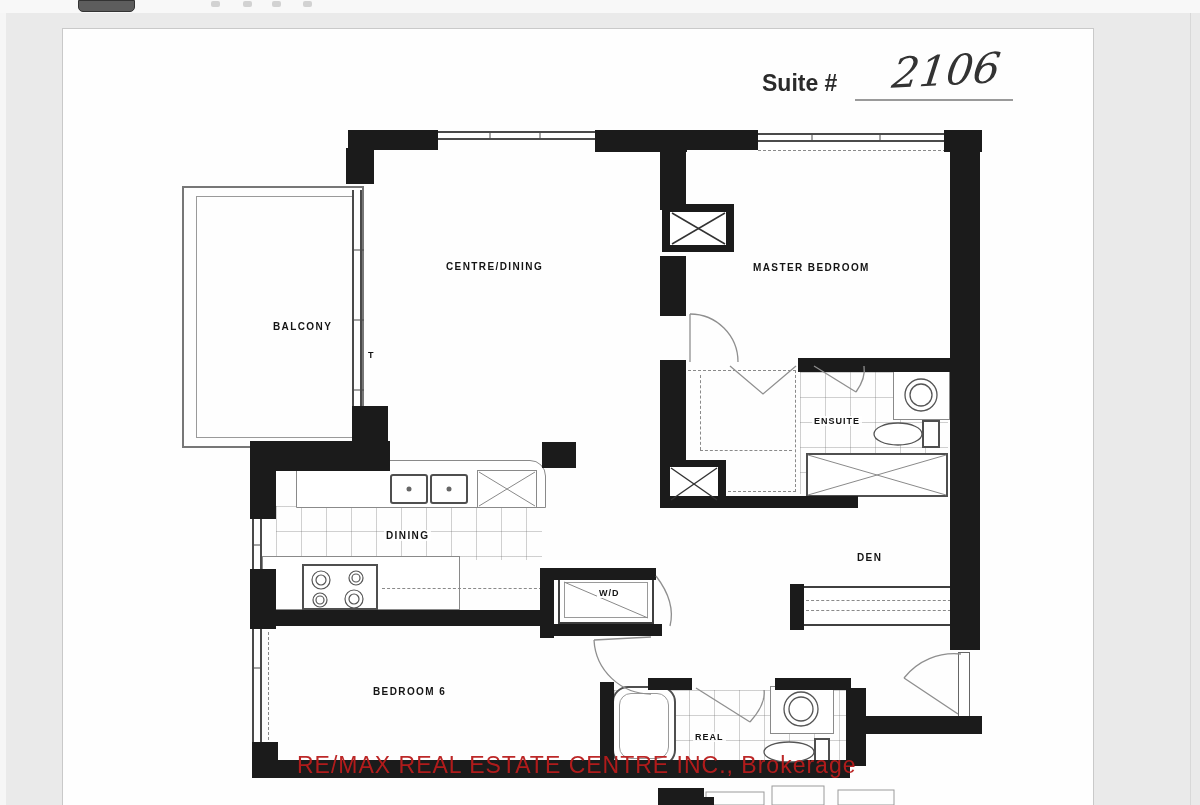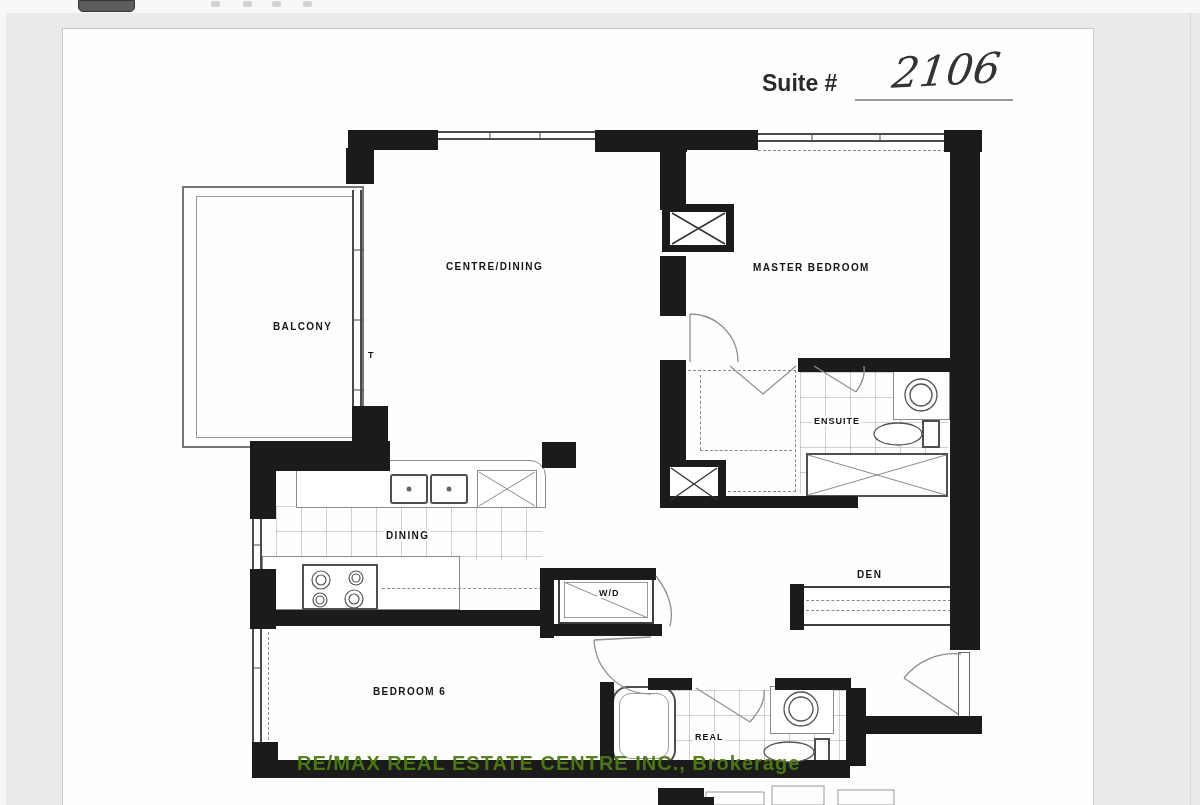--- a/index.html
+++ b/index.html
@@ -33,22 +33,22 @@
   .dashbox{position:absolute;border:1px dashed #8a8a8a;box-sizing:border-box;}
   
   .lbl{position:absolute;font-weight:bold;font-size:10px;letter-spacing:1.4px;
        color:#141414;white-space:nowrap;z-index:30;}
   .lbl.ontile{background:rgba(255,255,255,.85);padding:0 2px;}
   .lbl.small{font-size:9px;letter-spacing:1px;}
   #suite-label{position:absolute;left:762px;top:70px;font-size:23px;font-weight:bold;color:#2a2a2a;z-index:30;}
   #suite-number{position:absolute;left:893px;top:46px;font-family:"DejaVu Serif",serif;
        font-style:italic;font-size:42px;color:#333;transform:skewX(-10deg) rotate(-3deg);z-index:30;}
   #suite-line{position:absolute;left:855px;top:99px;width:158px;height:2px;background:#9a9a9a;z-index:29;}
-  #watermark{position:absolute;left:297px;top:752px;font-size:20px;font-weight:bold;
-       letter-spacing:1px;color:#4d7c0f;opacity:.95;z-index:40;white-space:nowrap;}
+  #watermark{position:absolute;left:297px;top:752px;font-size:23px;font-weight:normal;
+       letter-spacing:1px;color:#b91c1c;opacity:.95;z-index:40;white-space:nowrap;}
   
   #topstrip{position:absolute;left:0;top:0;width:1200px;height:13px;background:#f8f8f8;z-index:50;}
   #topbtn{position:absolute;left:78px;top:0;width:57px;height:12px;background:#5d5d5d;
        border:1px solid #333;border-radius:0 0 5px 5px;box-sizing:border-box;}
   .glyph{position:absolute;top:1px;width:9px;height:6px;background:#d2d2d2;border-radius:2px;}
   #svg-overlay{position:absolute;left:0;top:0;z-index:20;}
   .layer-walls{z-index:15;}
   #right-edge{position:absolute;left:1190px;top:0;width:1px;height:805px;background:#d8d8d8;}
   #left-sliver{position:absolute;left:0;top:13px;width:6px;height:792px;background:#f6f6f6;}
 </style>
@@ -240,21 +240,21 @@
     <rect x="658" y="788" width="46" height="17" fill="#1b1b1b"></rect>
     <rect x="700" y="797" width="14" height="8" fill="#1b1b1b"></rect>
   </g>
 </svg>
 
 <div class="lbl" style="left:446px;top:261px;">CENTRE/DINING</div>
 <div class="lbl" style="left:241px;top:321px;margin-left:32px;">BALCONY</div>
 <div class="lbl" style="left:753px;top:262px;">MASTER BEDROOM</div>
 <div class="lbl small ontile" style="left:812px;top:416px;">ENSUITE</div>
 <div class="lbl ontile" style="left:384px;top:530px;">DINING</div>
-<div class="lbl" style="left:857px;top:569px;text-align:right;">DEN</div>
+<div class="lbl" style="left:857px;top:552px;text-align:right;">DEN</div>
 <div class="lbl small" style="left:597px;top:588px;background:#fff;padding:0 2px;">W/D</div>
 <div class="lbl" style="left:373px;top:686px;">BEDROOM 6</div>
 <div class="lbl small ontile" style="left:693px;top:732px;">REAL</div>
 <div class="lbl small" style="left:368px;top:350px;letter-spacing:0;">T</div>
 
 <div id="watermark">RE/MAX REAL ESTATE CENTRE INC., Brokerage</div>
 
 <div id="topstrip">
   <div id="topbtn"></div>
   <div class="glyph" style="left:211px;"></div>

